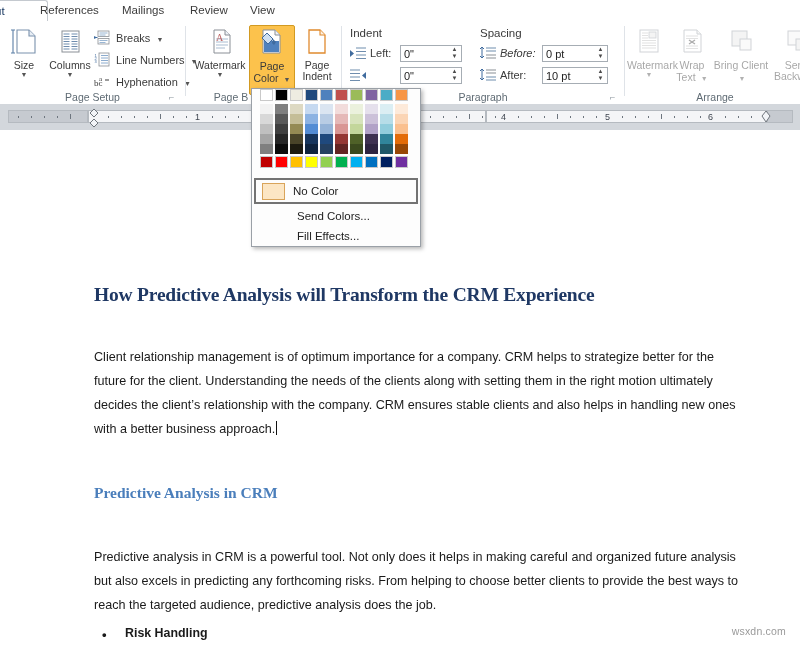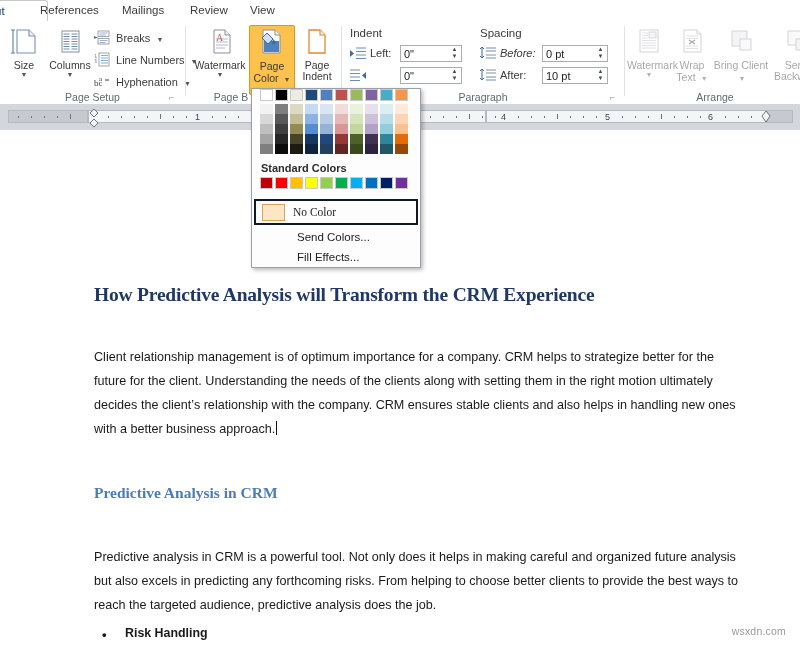--- a/index.html
+++ b/index.html
@@ -147,21 +147,21 @@
   }
   .swrow:not(.top) .sw{height:10px;border:none;margin-right:2px;
     border-left:1px solid rgba(255,255,255,0.0);}
   .swcol{display:inline-block;width:13px;margin-right:2px;vertical-align:top;}
   .swcol div{height:10px;}
   .menu-row{
     position:relative;height:20px;line-height:20px;font-size:11.5px;color:#222;
     padding-left:45px;cursor:default;
   }
   .nocolor-wrap{
-    position:relative;margin:5px 2px 2px;border:2px solid #0f172a;height:22px;font-family:Liberation Serif, serif;
+    position:relative;margin:5px 2px 2px;border:2px solid #737373;height:22px;
   }
   .nocolor-sw{
     position:absolute;left:6px;top:3px;width:21px;height:15px;
     background:#fce6c4;border:1px solid #d9a45a;
   }
   .nocolor-lbl{
     position:absolute;left:37px;top:0;line-height:22px;font-size:11.5px;color:#222;
   }
 
   .watermark{
@@ -536,21 +536,20 @@
 
     <div class="swatchgrid">
       <div class="swrow top">
         <span class="sw" style="background:#ffffff"></span><span class="sw" style="background:#000000"></span><span class="sw" style="background:#eeece1"></span><span class="sw" style="background:#1f497d"></span><span class="sw" style="background:#4f81bd"></span><span class="sw" style="background:#c0504d"></span><span class="sw" style="background:#9bbb59"></span><span class="sw" style="background:#8064a2"></span><span class="sw" style="background:#4bacc6"></span><span class="sw" style="background:#f79646"></span>
       </div>
       <div style="font-size:0;">
         <span class="swcol"><div style="background:#f2f2f2"></div><div style="background:#d8d8d8"></div><div style="background:#bfbfbf"></div><div style="background:#a5a5a5"></div><div style="background:#7f7f7f"></div></span><span class="swcol"><div style="background:#7f7f7f"></div><div style="background:#595959"></div><div style="background:#3f3f3f"></div><div style="background:#262626"></div><div style="background:#0c0c0c"></div></span><span class="swcol"><div style="background:#ddd9c3"></div><div style="background:#c4bd97"></div><div style="background:#948a54"></div><div style="background:#494429"></div><div style="background:#1d1b10"></div></span><span class="swcol"><div style="background:#c6d9f0"></div><div style="background:#8db3e2"></div><div style="background:#548dd4"></div><div style="background:#17365d"></div><div style="background:#0f243e"></div></span><span class="swcol"><div style="background:#dbe5f1"></div><div style="background:#b8cce4"></div><div style="background:#95b3d7"></div><div style="background:#1f497d"></div><div style="background:#244061"></div></span><span class="swcol"><div style="background:#f2dcdb"></div><div style="background:#e5b8b7"></div><div style="background:#d99694"></div><div style="background:#953734"></div><div style="background:#632423"></div></span><span class="swcol"><div style="background:#ebf1dd"></div><div style="background:#d7e3bc"></div><div style="background:#c3d69b"></div><div style="background:#4f6128"></div><div style="background:#3b4a1e"></div></span><span class="swcol"><div style="background:#e5e0ec"></div><div style="background:#ccc1d9"></div><div style="background:#b2a2c7"></div><div style="background:#3f3151"></div><div style="background:#2e2440"></div></span><span class="swcol"><div style="background:#dbeef3"></div><div style="background:#b7dde8"></div><div style="background:#92cddc"></div><div style="background:#31859b"></div><div style="background:#205867"></div></span><span class="swcol"><div style="background:#fdeada"></div><div style="background:#fbd5b5"></div><div style="background:#fac08f"></div><div style="background:#e36c09"></div><div style="background:#974806"></div></span>
       </div>
     </div>
 
-    <div class="menu-hdr" style="padding-top:6px;">Standard Colors</div>
 
     <div class="swatchgrid">
       <div class="swrow top">
         <span class="sw" style="background:#c00000"></span><span class="sw" style="background:#ff0000"></span><span class="sw" style="background:#ffc000"></span><span class="sw" style="background:#ffff00"></span><span class="sw" style="background:#92d050"></span><span class="sw" style="background:#00b050"></span><span class="sw" style="background:#00b0f0"></span><span class="sw" style="background:#0070c0"></span><span class="sw" style="background:#002060"></span><span class="sw" style="background:#7030a0"></span>
       </div>
     </div>
 
     <div class="nocolor-wrap">
       <span class="nocolor-sw"></span>
       <span class="nocolor-lbl">No Color</span>

